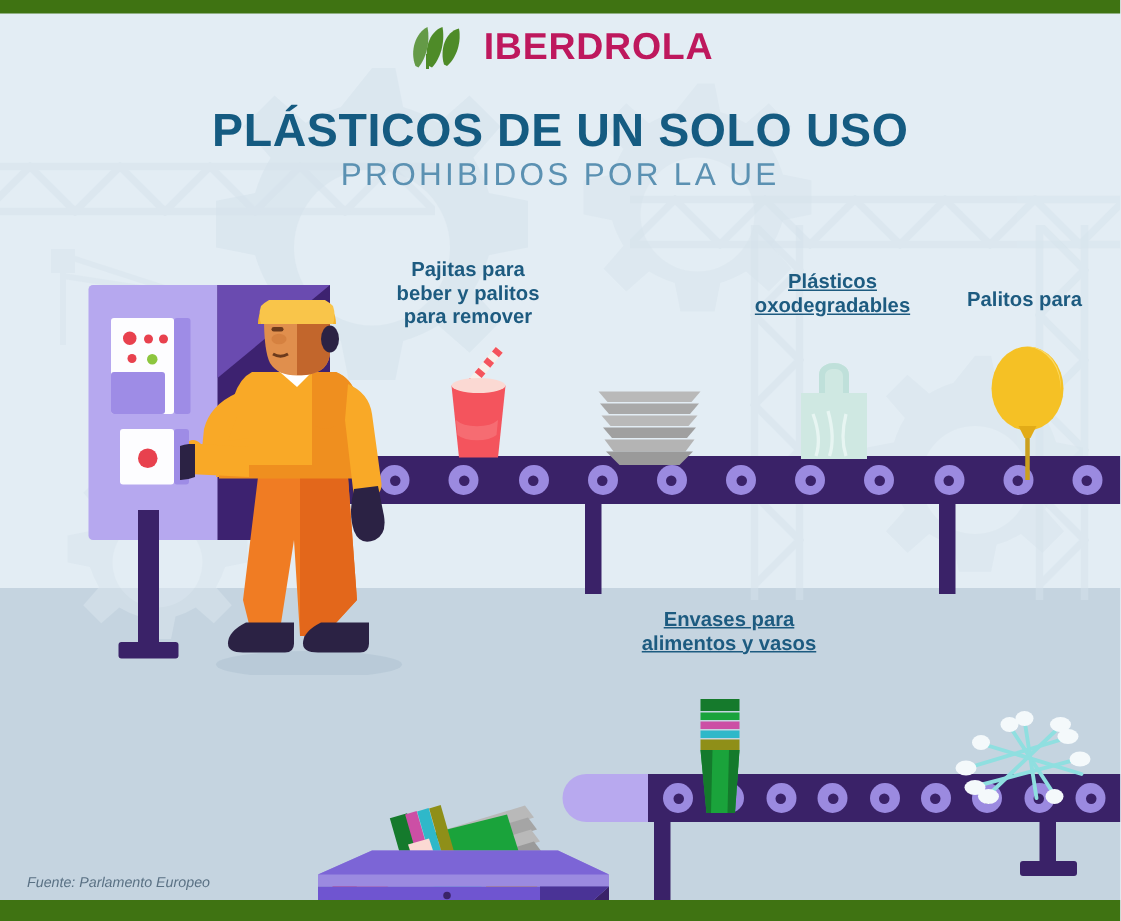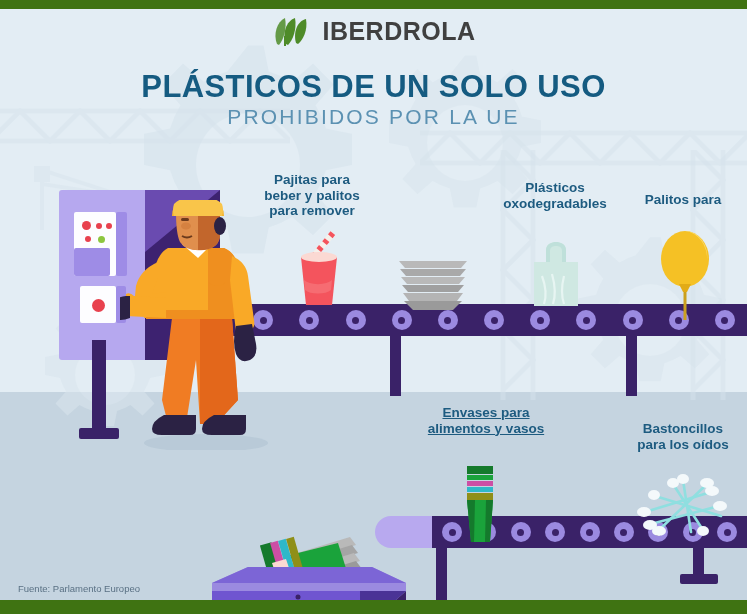--- a/index.html
+++ b/index.html
@@ -29,21 +29,21 @@
   }
   .gear { position:absolute; opacity:.55; }
   .lattice { position:absolute; opacity:.5; }
 
   
   .logo-row {
     position:absolute; left:0; top:16px; width:747px;
     display:flex; align-items:center; justify-content:center; gap:7px;
   }
   .logo-text {
-    font-size:25px; font-weight:bold; color:#404040; letter-spacing:.5px;
+    font-size:25px; font-weight:bold; color:#be185d; letter-spacing:.5px;
   }
   .title {
     position:absolute; left:0; top:69px; width:747px; text-align:center;
     font-size:31px; font-weight:bold; color:#155b81; letter-spacing:.4px;
   }
   .subtitle {
     position:absolute; left:0; top:105px; width:747px; text-align:center;
     font-size:21px; color:#5b91b2; letter-spacing:2.2px;
   }
 
@@ -76,21 +76,21 @@
   .panel-tri { position:absolute; width:0; height:0; }
   .panel-white { position:absolute; background:#fdfdff; border-radius:2px; }
   .panel-screen { position:absolute; background:#9e8ce6; border-radius:2px; }
   .dot { position:absolute; border-radius:50%; }
 
   
   .w { position:absolute; }
 
   .footer-src {
     position:absolute; left:18px; top:583px;
-    font-size:9.5px; color:#5a7184;
+    font-size:9.5px; font-style:italic; color:#5a7184;
   }
 </style>
 </head>
 <body>
 
 <div id="page">
 
   <div class="bg-wrap">
     <div class="floor"></div>
 
@@ -178,38 +178,34 @@
   <div class="title">PLÁSTICOS DE UN SOLO USO</div>
   <div class="subtitle">PROHIBIDOS POR LA UE</div>
 
   <div class="lbl" style="left:252px;top:172px;width:120px;">
     <div>Pajitas para</div>
     <div>beber y palitos</div>
     <div>para remover</div>
   </div>
 
 
-  <div class="lbl" style="left:495px;top:180px;width:120px;">
+  <div class="lbl" style="left:495px;top:180px;width:120px;text-decoration:underline;">
     <div>Plásticos</div>
     <div>oxodegradables</div>
   </div>
 
   <div class="lbl" style="left:623px;top:192px;width:120px;">
     <div>Palitos para</div>
   </div>
 
   <div class="lbl" style="left:424px;top:405px;width:124px;text-decoration:underline;">
     <div>Envases para</div>
     <div>alimentos y vasos</div>
   </div>
 
-  <div class="lbl" style="left:623px;top:421px;width:120px;">
-    <div>Bastoncillos</div>
-    <div>para los oídos</div>
-  </div>
 
   <div>
     <div class="panel-box" style="left:59px;top:190px;width:158px;height:170px;"></div>
     <div class="panel-dark" style="left:145px;top:190px;width:75px;height:170px;"></div>
     <div class="panel-tri" style="left:145px;top:190px;border-left:75px solid #6a4bb0;border-bottom:62px solid transparent;"></div>
     <div class="panel-white" style="left:74px;top:212px;width:42px;height:64px;"></div>
     <div class="panel-screen" style="left:116px;top:212px;width:11px;height:64px;"></div>
     <div class="panel-screen" style="left:74px;top:248px;width:36px;height:28px;"></div>
     <div class="dot" style="left:82px;top:221px;width:9px;height:9px;background:#e8414e;"></div>
     <div class="dot" style="left:96px;top:223px;width:6px;height:6px;background:#e8414e;"></div>

